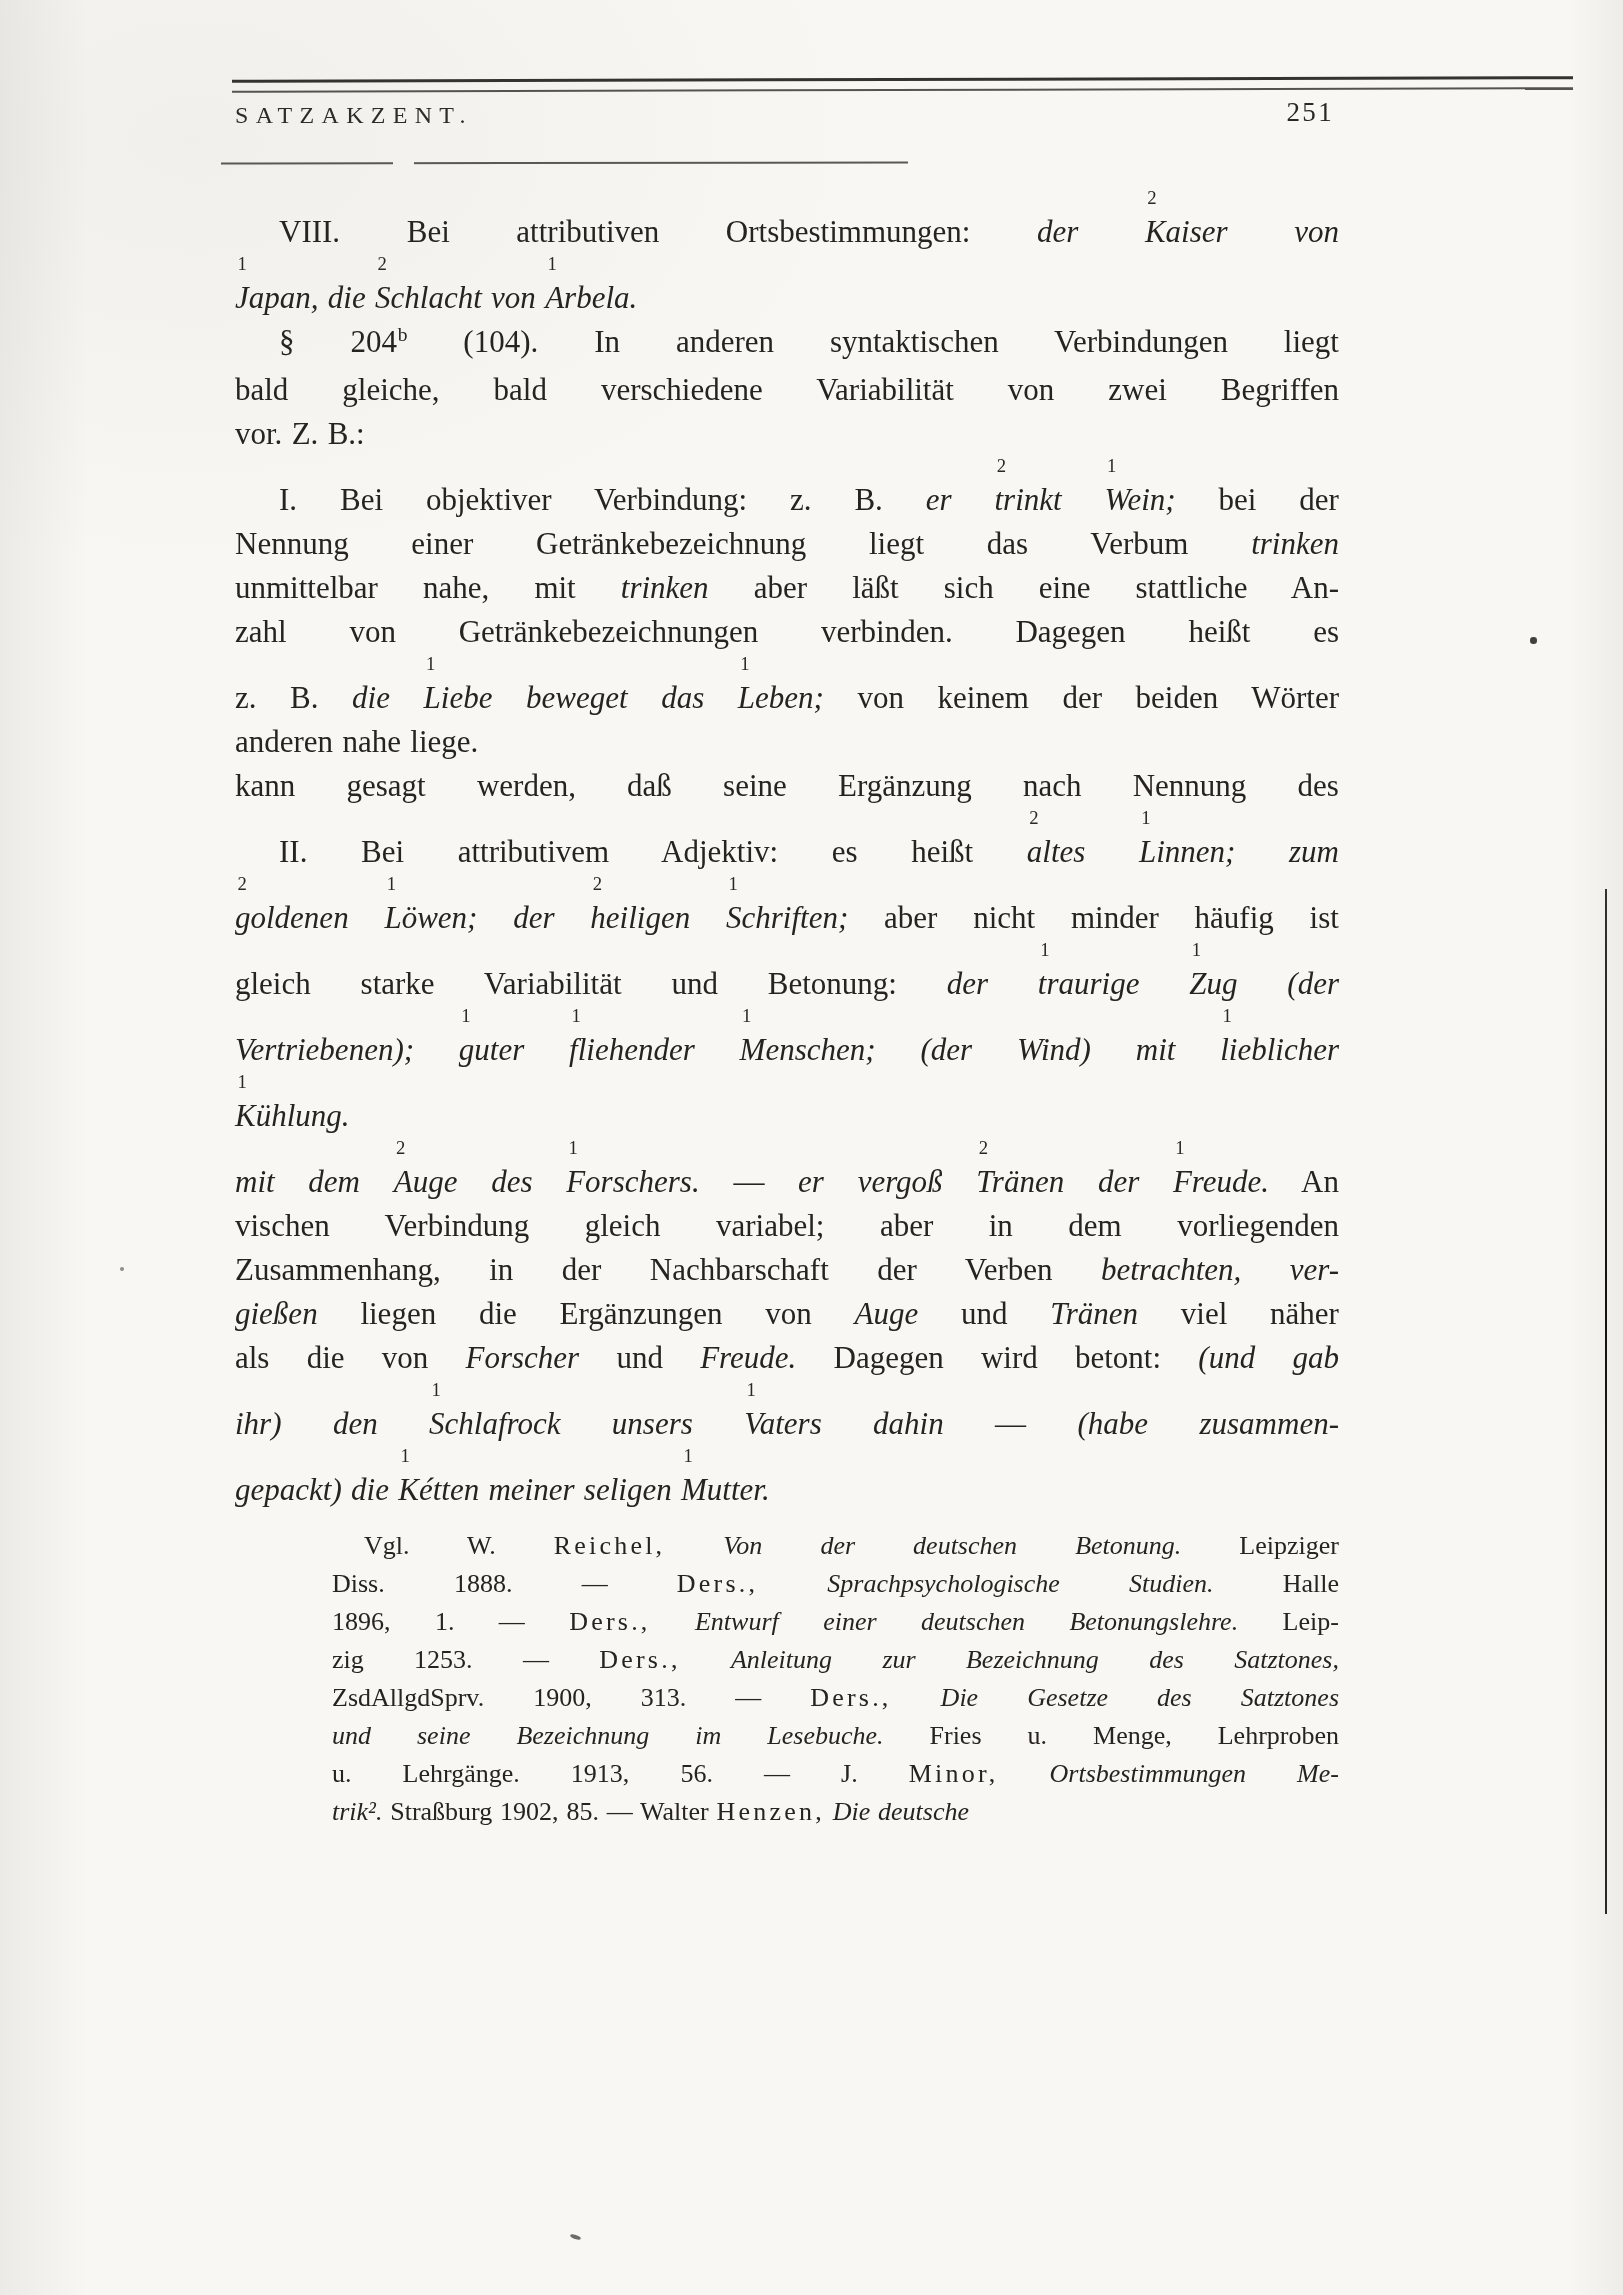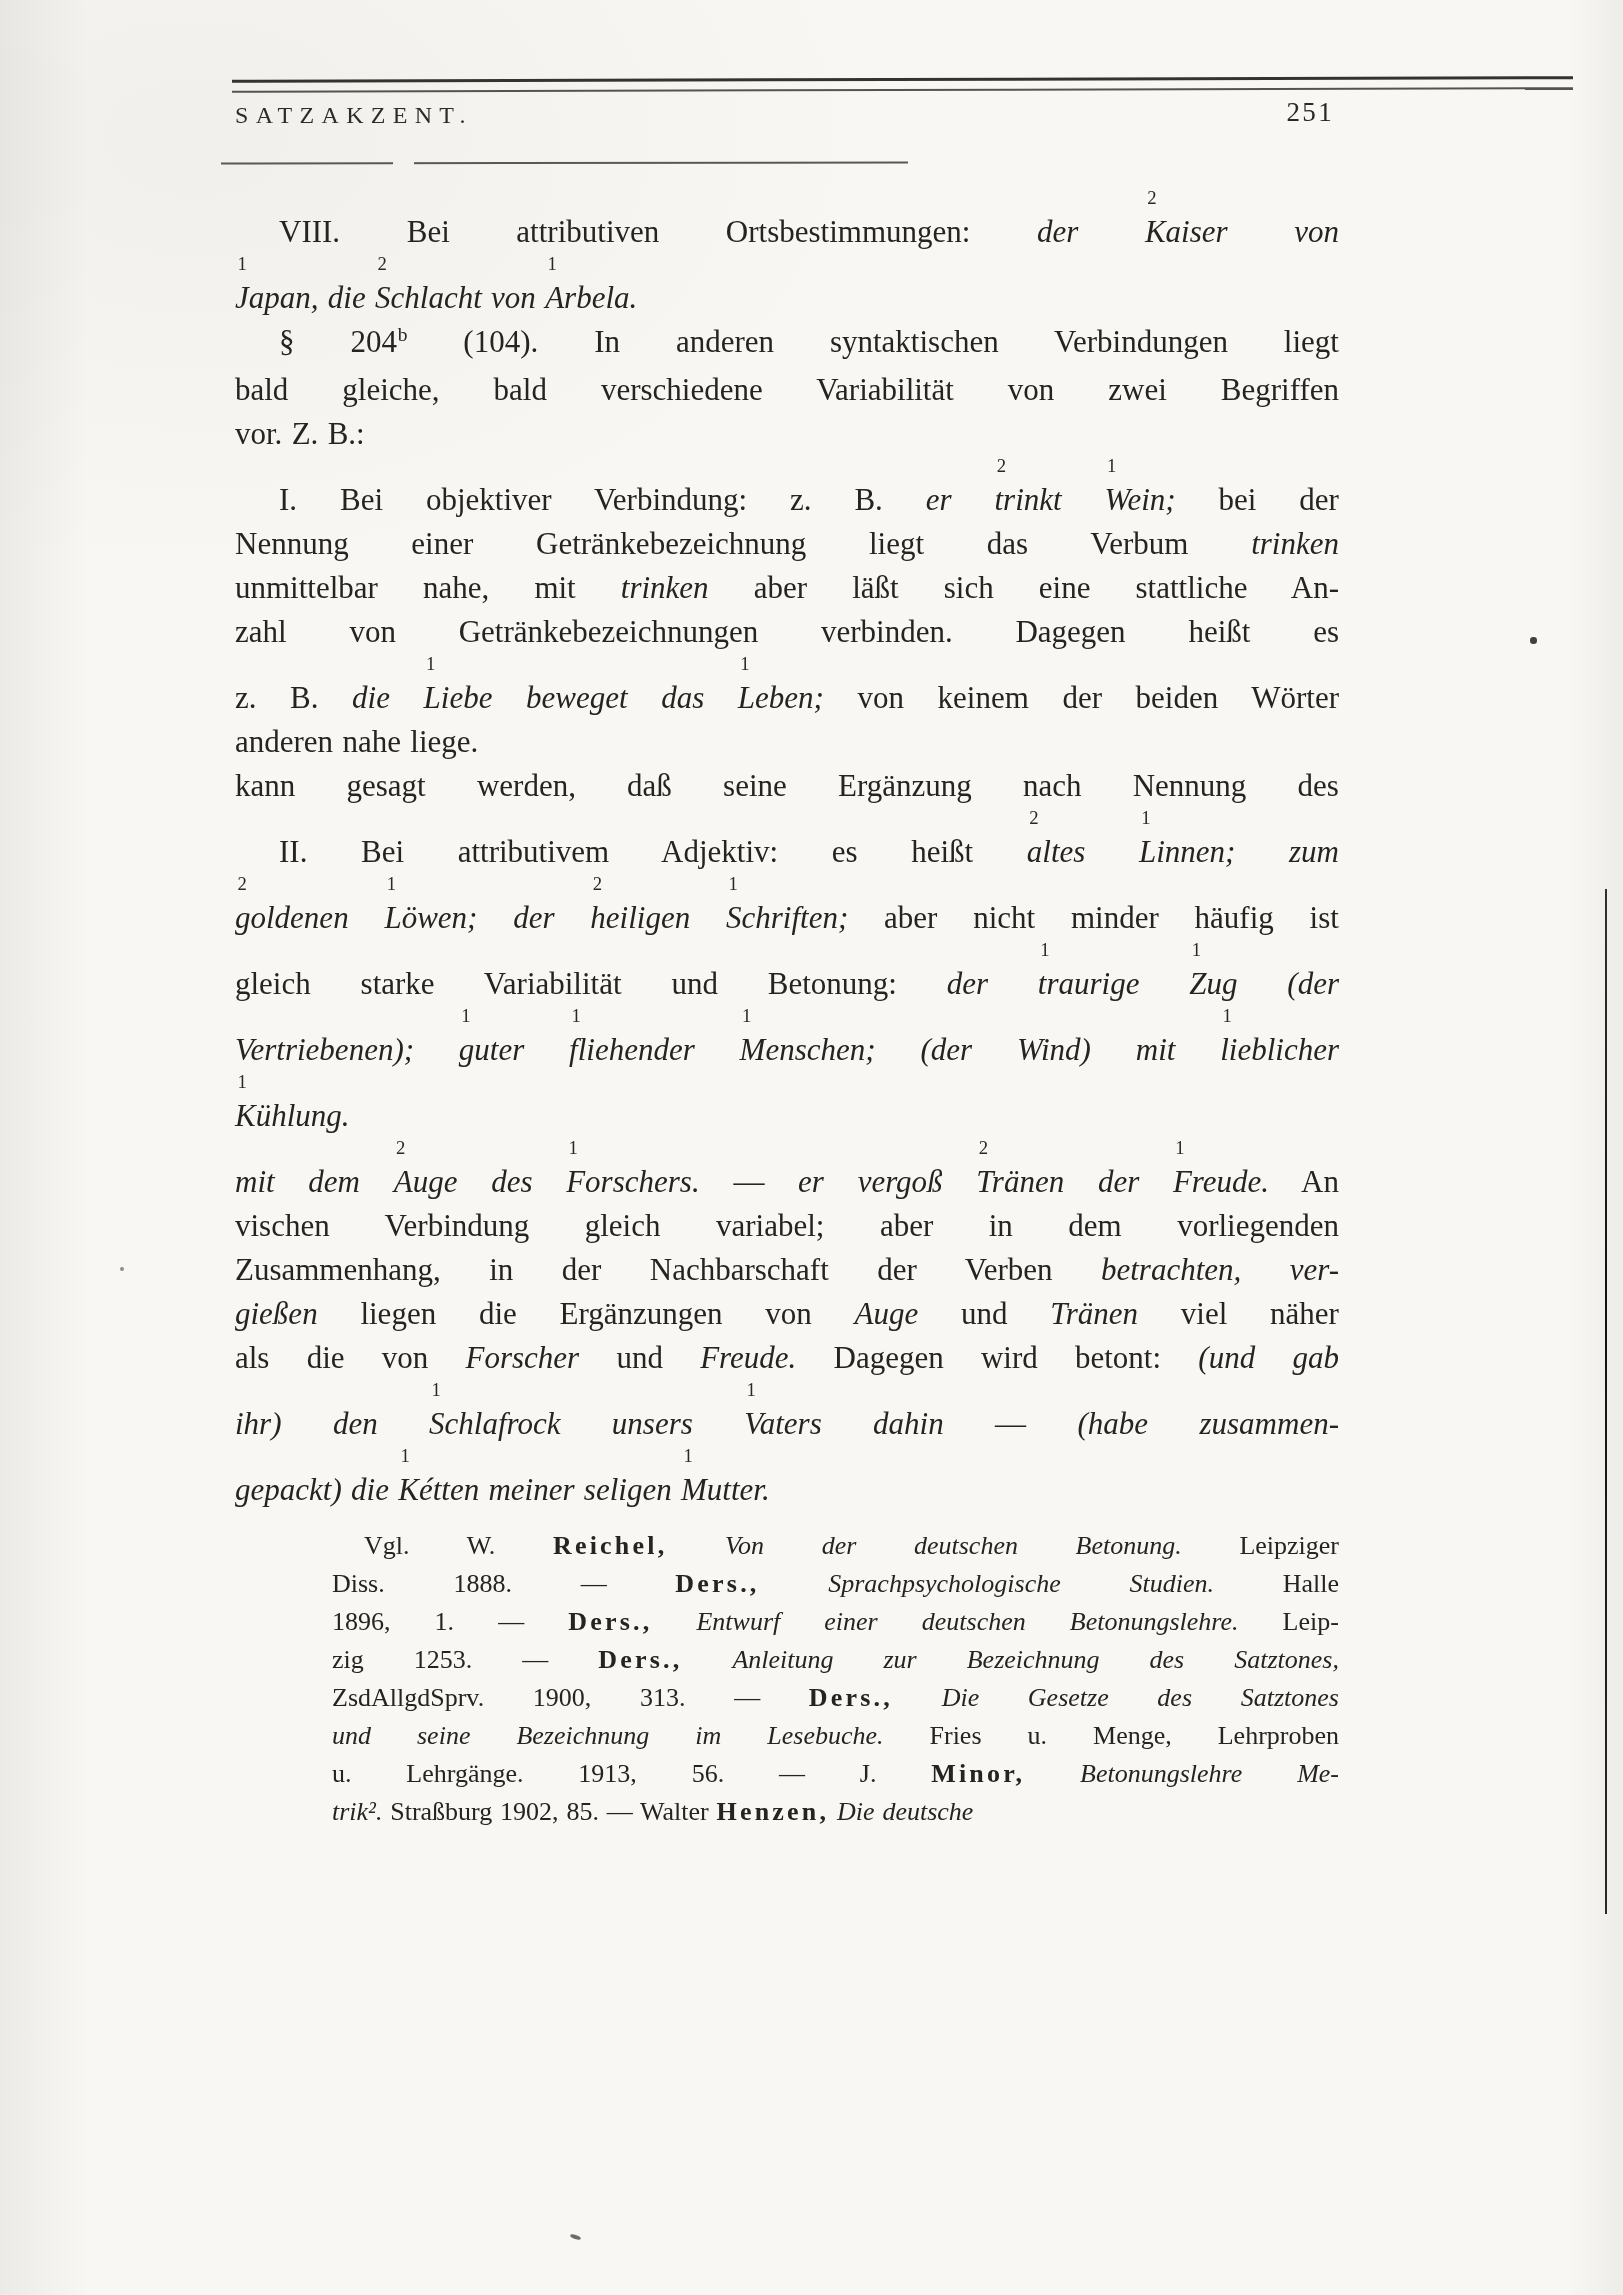--- a/index.html
+++ b/index.html
@@ -57,21 +57,21 @@
     font-style: normal;
     letter-spacing: 0;
     line-height: 1;
     color: #2a2825;
   }
 
   
   .para.footnote { margin-top: 14.6px; margin-left: 97px; width: 1007px; }
   .para.footnote .tl { font-size: 26px; line-height: 38px; }
   .para.footnote .tl.indent { padding-left: 32px; }
-  .para.footnote .sperr { letter-spacing: 3.2px; font-weight: bold; }
+  .para.footnote .sperr { letter-spacing: 3.2px; }
 
   
   .edge-line { position: absolute; left: 1605px; top: 889px; width: 2.4px; height: 1025px;
                background: linear-gradient(#34322f, #131211 40%, #2b2a28); }
   .speck-a { position: absolute; left: 1530px; top: 637px; width: 6.5px; height: 6.5px; border-radius: 50%; background: #43413c; }
   .speck-b { position: absolute; left: 570px; top: 2235px; width: 10.6px; height: 4px; border-radius: 50%; background: #6e6c67; transform: rotate(18deg); }
   .speck-c { position: absolute; left: 120px; top: 1267px; width: 4px; height: 4px; border-radius: 50%; background: #8f8d86; }
 </style>
 </head>
 <body>
@@ -123,21 +123,21 @@
         <div class="tl hasacc"><span class="tok it">ihr)</span> <span class="tok it">den</span> <span class="tok it">Schlafrock<span class="acc">1</span></span> <span class="tok it">unsers</span> <span class="tok it">Vaters<span class="acc">1</span></span> <span class="tok it">dahin</span> <span class="tok">—</span> <span class="tok it">(habe</span> <span class="tok it">zusammen-</span></div>
         <div class="tl hasacc last"><span class="tok it">gepackt)</span> <span class="tok it">die</span> <span class="tok it">Kétten<span class="acc">1</span></span> <span class="tok it">meiner</span> <span class="tok it">seligen</span> <span class="tok it">Mutter.<span class="acc">1</span></span></div>
       </div>
       <div class="para footnote">
         <div class="tl indent"><span class="tok">Vgl.</span> <span class="tok">W.</span> <span class="tok sperr">Reichel,</span> <span class="tok it">Von</span> <span class="tok it">der</span> <span class="tok it">deutschen</span> <span class="tok it">Betonung.</span> <span class="tok">Leipziger</span></div>
         <div class="tl"><span class="tok">Diss.</span> <span class="tok">1888.</span> <span class="tok">—</span> <span class="tok sperr">Ders.,</span> <span class="tok it">Sprachpsychologische</span> <span class="tok it">Studien.</span> <span class="tok">Halle</span></div>
         <div class="tl"><span class="tok">1896,</span> <span class="tok">1.</span> <span class="tok">—</span> <span class="tok sperr">Ders.,</span> <span class="tok it">Entwurf</span> <span class="tok it">einer</span> <span class="tok it">deutschen</span> <span class="tok it">Betonungslehre.</span> <span class="tok">Leip-</span></div>
         <div class="tl"><span class="tok">zig</span> <span class="tok">1253.</span> <span class="tok">—</span> <span class="tok sperr">Ders.,</span> <span class="tok it">Anleitung</span> <span class="tok it">zur</span> <span class="tok it">Bezeichnung</span> <span class="tok it">des</span> <span class="tok it">Satztones,</span></div>
         <div class="tl"><span class="tok">ZsdAllgdSprv.</span> <span class="tok">1900,</span> <span class="tok">313.</span> <span class="tok">—</span> <span class="tok sperr">Ders.,</span> <span class="tok it">Die</span> <span class="tok it">Gesetze</span> <span class="tok it">des</span> <span class="tok it">Satztones</span></div>
         <div class="tl"><span class="tok it">und</span> <span class="tok it">seine</span> <span class="tok it">Bezeichnung</span> <span class="tok it">im</span> <span class="tok it">Lesebuche.</span> <span class="tok">Fries</span> <span class="tok">u.</span> <span class="tok">Menge,</span> <span class="tok">Lehrproben</span></div>
-        <div class="tl"><span class="tok">u.</span> <span class="tok">Lehrgänge.</span> <span class="tok">1913,</span> <span class="tok">56.</span> <span class="tok">—</span> <span class="tok">J.</span> <span class="tok sperr">Minor,</span> <span class="tok it">Betonungslehre</span> <span class="tok it">Me-</span></div>
+        <div class="tl"><span class="tok">u.</span> <span class="tok">Lehrgänge.</span> <span class="tok">1913,</span> <span class="tok">56.</span> <span class="tok">—</span> <span class="tok">J.</span> <span class="tok sperr">Minor,</span> <span class="tok it">Ortsbestimmungen</span> <span class="tok it">Me-</span></div>
         <div class="tl last"><span class="tok it">trik².</span> <span class="tok">Straßburg</span> <span class="tok">1902,</span> <span class="tok">85.</span> <span class="tok">—</span> <span class="tok">Walter</span> <span class="tok sperr">Henzen,</span> <span class="tok it">Die</span> <span class="tok it">deutsche</span></div>
       </div>
     </div>
 
   <div class="edge-line"></div>
   <div class="speck-a"></div>
   <div class="speck-b"></div>
   <div class="speck-c"></div>
 
 </div>

